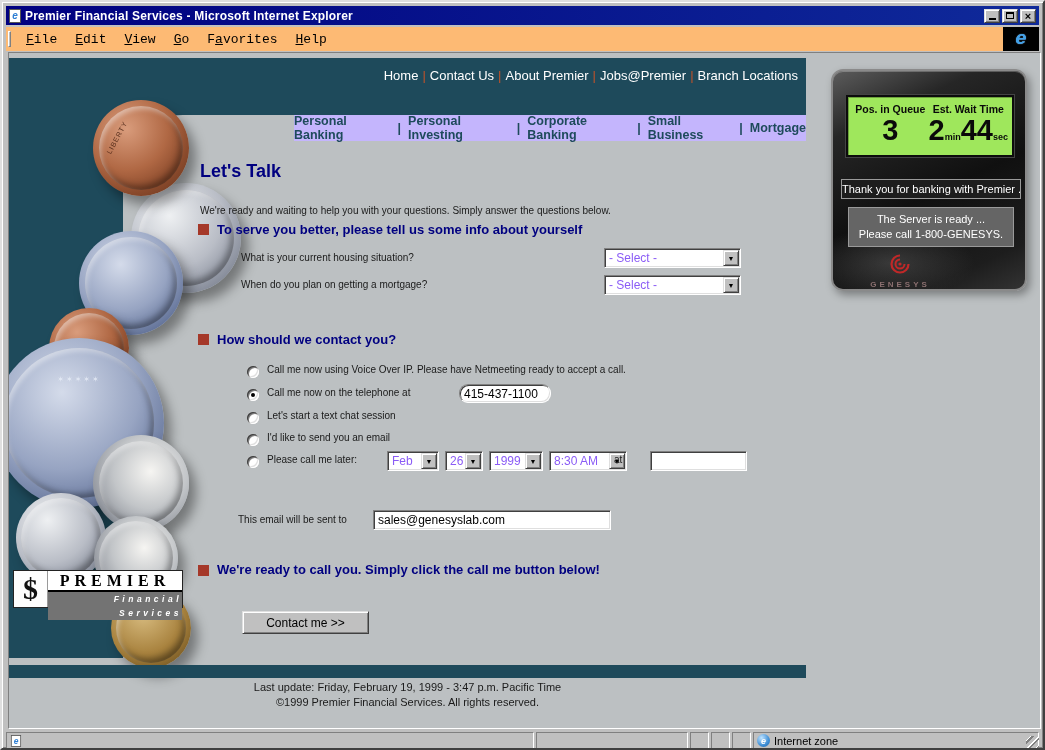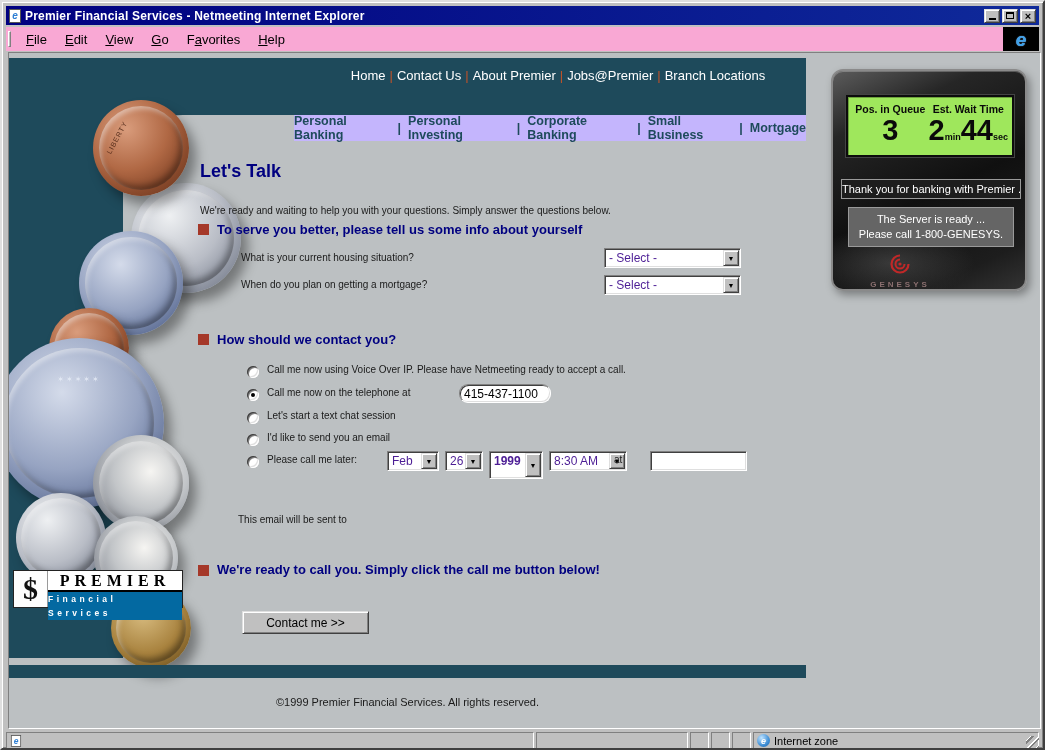--- a/index.html
+++ b/index.html
@@ -33,21 +33,21 @@
     display:flex; align-items:center; justify-content:center;
     font-size:10px; color:#000; font-weight:bold;
   }
   .glyph-min { width:7px; height:2px; background:#000; margin-top:7px; }
   .glyph-max { width:8px; height:7px; border:1px solid #000; border-top-width:2px; }
   .glyph-close { font-size:11px; line-height:10px; }
 
   
   .menubar {
     position:absolute; left:4px; top:25px; right:4px; height:24px;
-    background:#f9a8d4; display:flex; align-items:center;
+    background:#fdba74; display:flex; align-items:center;font-family:Liberation Mono, monospace;
   }
   .menu-grip {
     width:3px; height:16px; margin:0 6px 0 2px; background:#c0c0c0;
     border:1px solid; border-color:#fff #808080 #808080 #fff;
   }
   .menu-item { font-size:13px; padding:3px 9px; color:#000; }
   .ie-throbber {
     margin-left:auto; width:36px; height:24px; background:#000;
     display:flex; align-items:center; justify-content:center;
   }
@@ -60,21 +60,21 @@
     border:1px solid; border-color:#808080 #fff #fff #808080;
   }
   .teal { background:#1e4a5b; }
   .teal-header { position:absolute; left:0; top:5px; width:797px; height:57px; }
   .sidebar     { position:absolute; left:0; top:5px; width:114px; height:600px; }
   .corner-teal { position:absolute; left:114px; top:62px; width:60px; height:60px; }
   .corner-gray { position:absolute; left:114px; top:62px; width:60px; height:60px; background:#bcc0c2; border-top-left-radius:60px; }
 
   .nav-row {
     position:absolute; left:305px; top:15px; width:488px;
-    display:flex; align-items:center; justify-content:center;
+    display:flex; align-items:center; justify-content:flex-end;
   }
   .nav-link { color:#fff; font-size:13px; padding:0 4px; cursor:pointer; }
   .nav-sep  { color:#c0532a; font-size:13px; }
 
   .orange-bar {
     position:absolute; left:285px; top:62px; width:512px; height:26px;
     background:#c4b5fd; display:flex; align-items:center; justify-content:center; gap:7px;
   }
   .subnav-link { color:#1e4a5b; font-weight:bold; font-size:12.5px; cursor:pointer; }
   .subnav-sep  { color:#1e4a5b; font-size:12.5px; font-weight:bold; }
@@ -101,22 +101,22 @@
     display:flex; align-items:center; justify-content:center;
     font-family:"Liberation Serif", serif; font-size:30px; color:#111; font-weight:bold;
   }
   .logo-right { flex:1; display:flex; flex-direction:column; }
   .logo-name {
     height:21px; background:#fff; color:#000; font-family:"Liberation Serif", serif;
     font-size:16px; font-weight:bold; letter-spacing:5px; text-align:center; line-height:20px;
     border-bottom:2px solid #000;
   }
   .logo-tag {
-    flex:1; background:#0369a1; color:#fff; font-size:8.5px; letter-spacing:3.5px;
-    text-align:left; line-height:14px; font-weight:bold;
+    flex:1; background:#737373; color:#fff; font-size:8.5px; letter-spacing:3.5px;
+    text-align:right; line-height:14px; font-weight:bold;font-style:italic;
   }
 
   
   .abs { position:absolute; }
   .h1 { font-size:18px; font-weight:bold; color:#000080; }
   .body-text { font-size:10px; color:#1a1a1a; }
   .section-title { font-size:13px; font-weight:bold; color:#000080; }
   .bullet { width:11px; height:11px; background:#a53829; }
 
   
@@ -128,21 +128,21 @@
     padding:2px 4px; font-family:"Liberation Sans", sans-serif;
   }
   input.sunken-field { outline:none; }
   .select {
     display:flex; background:#fff;
     border-top:1px solid #808080; border-left:1px solid #808080;
     border-bottom:1px solid #fff; border-right:1px solid #fff;
     box-shadow: inset 1px 1px 0 #404040, inset -1px -1px 0 #dfdfdf;
     cursor:default;
   }
-  .select .sel-text { flex:1; font-size:12px; padding:2px 1px 0 4px; color:#4c1d95; white-space:nowrap; overflow:hidden; }
+  .select .sel-text { flex:1; font-size:12px; padding:2px 1px 0 4px; color:#8b5cf6; white-space:nowrap; overflow:hidden; }
   .select .sel-btn {
     width:16px; margin:1px; background:#c0c0c0;
     border:1px solid; border-color:#dfdfdf #404040 #404040 #dfdfdf;
     box-shadow: inset 1px 1px 0 #fff, inset -1px -1px 0 #808080;
     display:flex; align-items:center; justify-content:center;
     font-size:7px; color:#000;
   }
   .radio {
     position:absolute; width:12px; height:12px; border-radius:50%; background:#fff;
     box-shadow: inset 1px 1px 0 #404040, inset -1px -1px 0 #fff,
@@ -221,21 +221,21 @@
     background:repeating-linear-gradient(135deg, transparent 0 3px, #fff 3px 4px, #808080 4px 6px);
   }
 </style>
 </head>
 <body>
 
 <div class="window">
 
   <div class="titlebar">
     <div class="doc-icon">e</div>
-    <span class="title">Premier Financial Services - Netmeeting Internet Explorer</span>
+    <span class="title">Premier Financial Services - Microsoft Internet Explorer</span>
     <div class="win-buttons">
       <div class="win-btn">
           <span class="glyph-min"></span>
         </div>
       <div class="win-btn">
           <span class="glyph-max"></span>
         </div>
       <div class="win-btn">
           <span class="glyph-close">×</span>
         </div>
@@ -346,39 +346,41 @@
     <div class="radio" style="left:238px; top:403px;"></div>
     <div class="abs body-text" style="left:258px; top:401px;">Please call me later:</div>
     <div class="abs select" style="left:378px; top:398px; width:52px; height:20px;">
       <span class="sel-text">Feb</span>
       <span class="sel-btn">▼</span>
     </div>
     <div class="abs select" style="left:436px; top:398px; width:38px; height:20px;">
       <span class="sel-text">26</span>
       <span class="sel-btn">▼</span>
     </div>
-    <div class="abs select" style="left:480px; top:398px; width:54px; height:28px;font-weight:bold;">
+    <div class="abs select" style="left:480px; top:398px; width:54px; height:20px;">
       <span class="sel-text">1999</span>
       <span class="sel-btn">▼</span>
     </div>
     <div class="abs select" style="left:540px; top:398px; width:78px; height:20px;">
       <span class="sel-text">8:30 AM</span>
       <span class="sel-btn">▼</span>
     </div>
     <div class="abs body-text" style="left:605px; top:401px;">at</div>
     <input class="abs sunken-field" style="left: 641px; top: 398px; width: 97px; height: 20px;" value="">
 
     <div class="abs body-text" style="left:229px; top:461px;">This email will be sent to</div>
+    <input class="abs sunken-field" style="left: 364px; top: 457px; width: 238px; height: 20px;" value="sales@genesyslab.com">
 
     <div class="abs bullet" style="left:189px; top:512px;"></div>
     <div class="abs section-title" style="left:208px; top:509px;">We're ready to call you. Simply click the call me button below!</div>
 
     <div class="abs push-button" style="left:233px; top:558px; width:127px; height:23px;">Contact me &gt;&gt;</div>
 
     <div class="teal footer-bar"></div>
+    <div class="footer-text" style="top:628px;">Last update: Friday, February 19, 1999 - 3:47 p.m. Pacific Time</div>
     <div class="footer-text" style="top:643px;">©1999 Premier Financial Services. All rights reserved.</div>
 
     <div class="device">
       <div class="lcd">
         <div class="lcd-col">
           <div class="lcd-label">Pos. in Queue</div>
           <div class="lcd-value">3</div>
         </div>
         <div class="lcd-col">
           <div class="lcd-label">Est. Wait Time</div>

